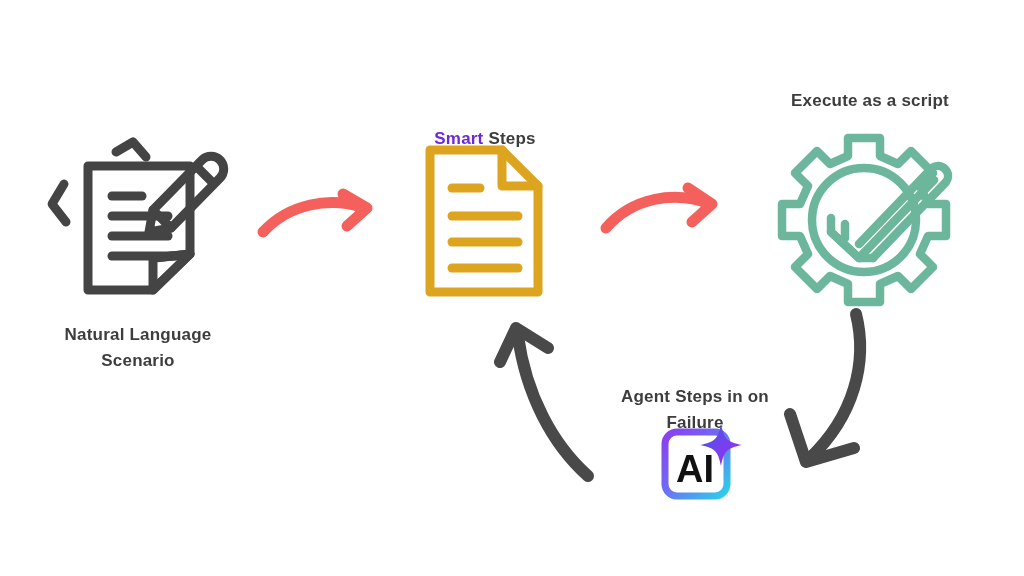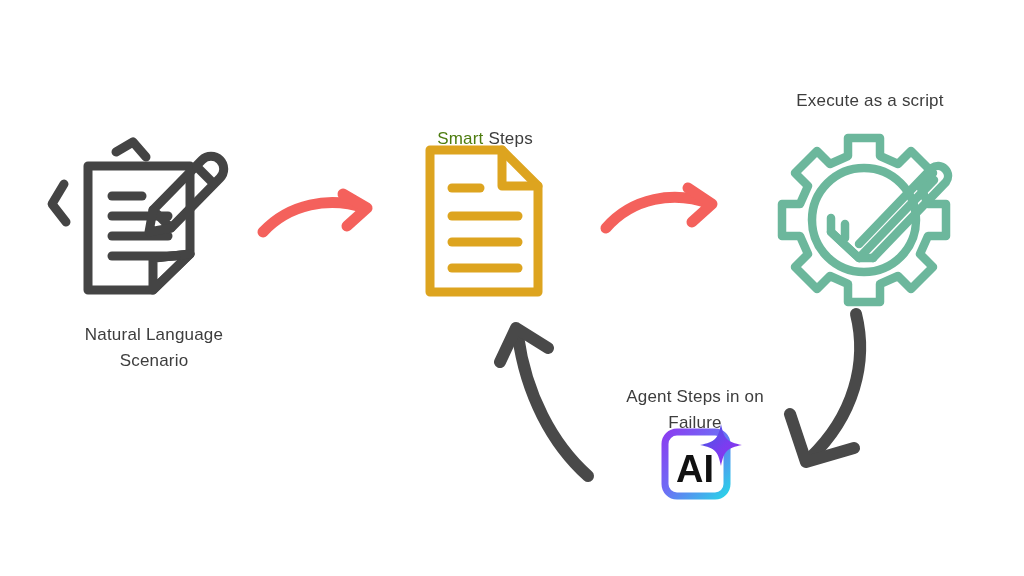--- a/index.html
+++ b/index.html
@@ -21,34 +21,34 @@
     background: #ffffff;
   }
   .node {
     position: absolute;
     text-align: right;
   }
   .label {
     position: absolute;
     text-align: center;
     font-family: "Liberation Sans", sans-serif;
-    font-weight: normal;
+    font-weight: bold;
     font-size: 17px;
     line-height: 26px;
     letter-spacing: 0.2px;
     color: #3d3d3d;
     white-space: pre-line;
     user-select: none;
   }
   .label .accent {
-    color: #4d7c0f;
+    color: #6d28d9;
   }
   
   #nl-scenario-icon { left: 50px; top: 138px; width: 180px; height: 168px; }
-  #nl-scenario-label { left: 44px; top: 322px; width: 220px; }
+  #nl-scenario-label { left: 28px; top: 322px; width: 220px; }
 
   
   #smart-test-label { left: 390px; top: 100px; width: 190px; }
   #smart-test-icon  { left: 418px; top: 140px; width: 132px; height: 162px; }
 
   
   #execute-script-label { left: 750px; top: 88px; width: 240px; }
   #execute-script-icon  { left: 774px; top: 128px; width: 180px; height: 180px; }
 
   

